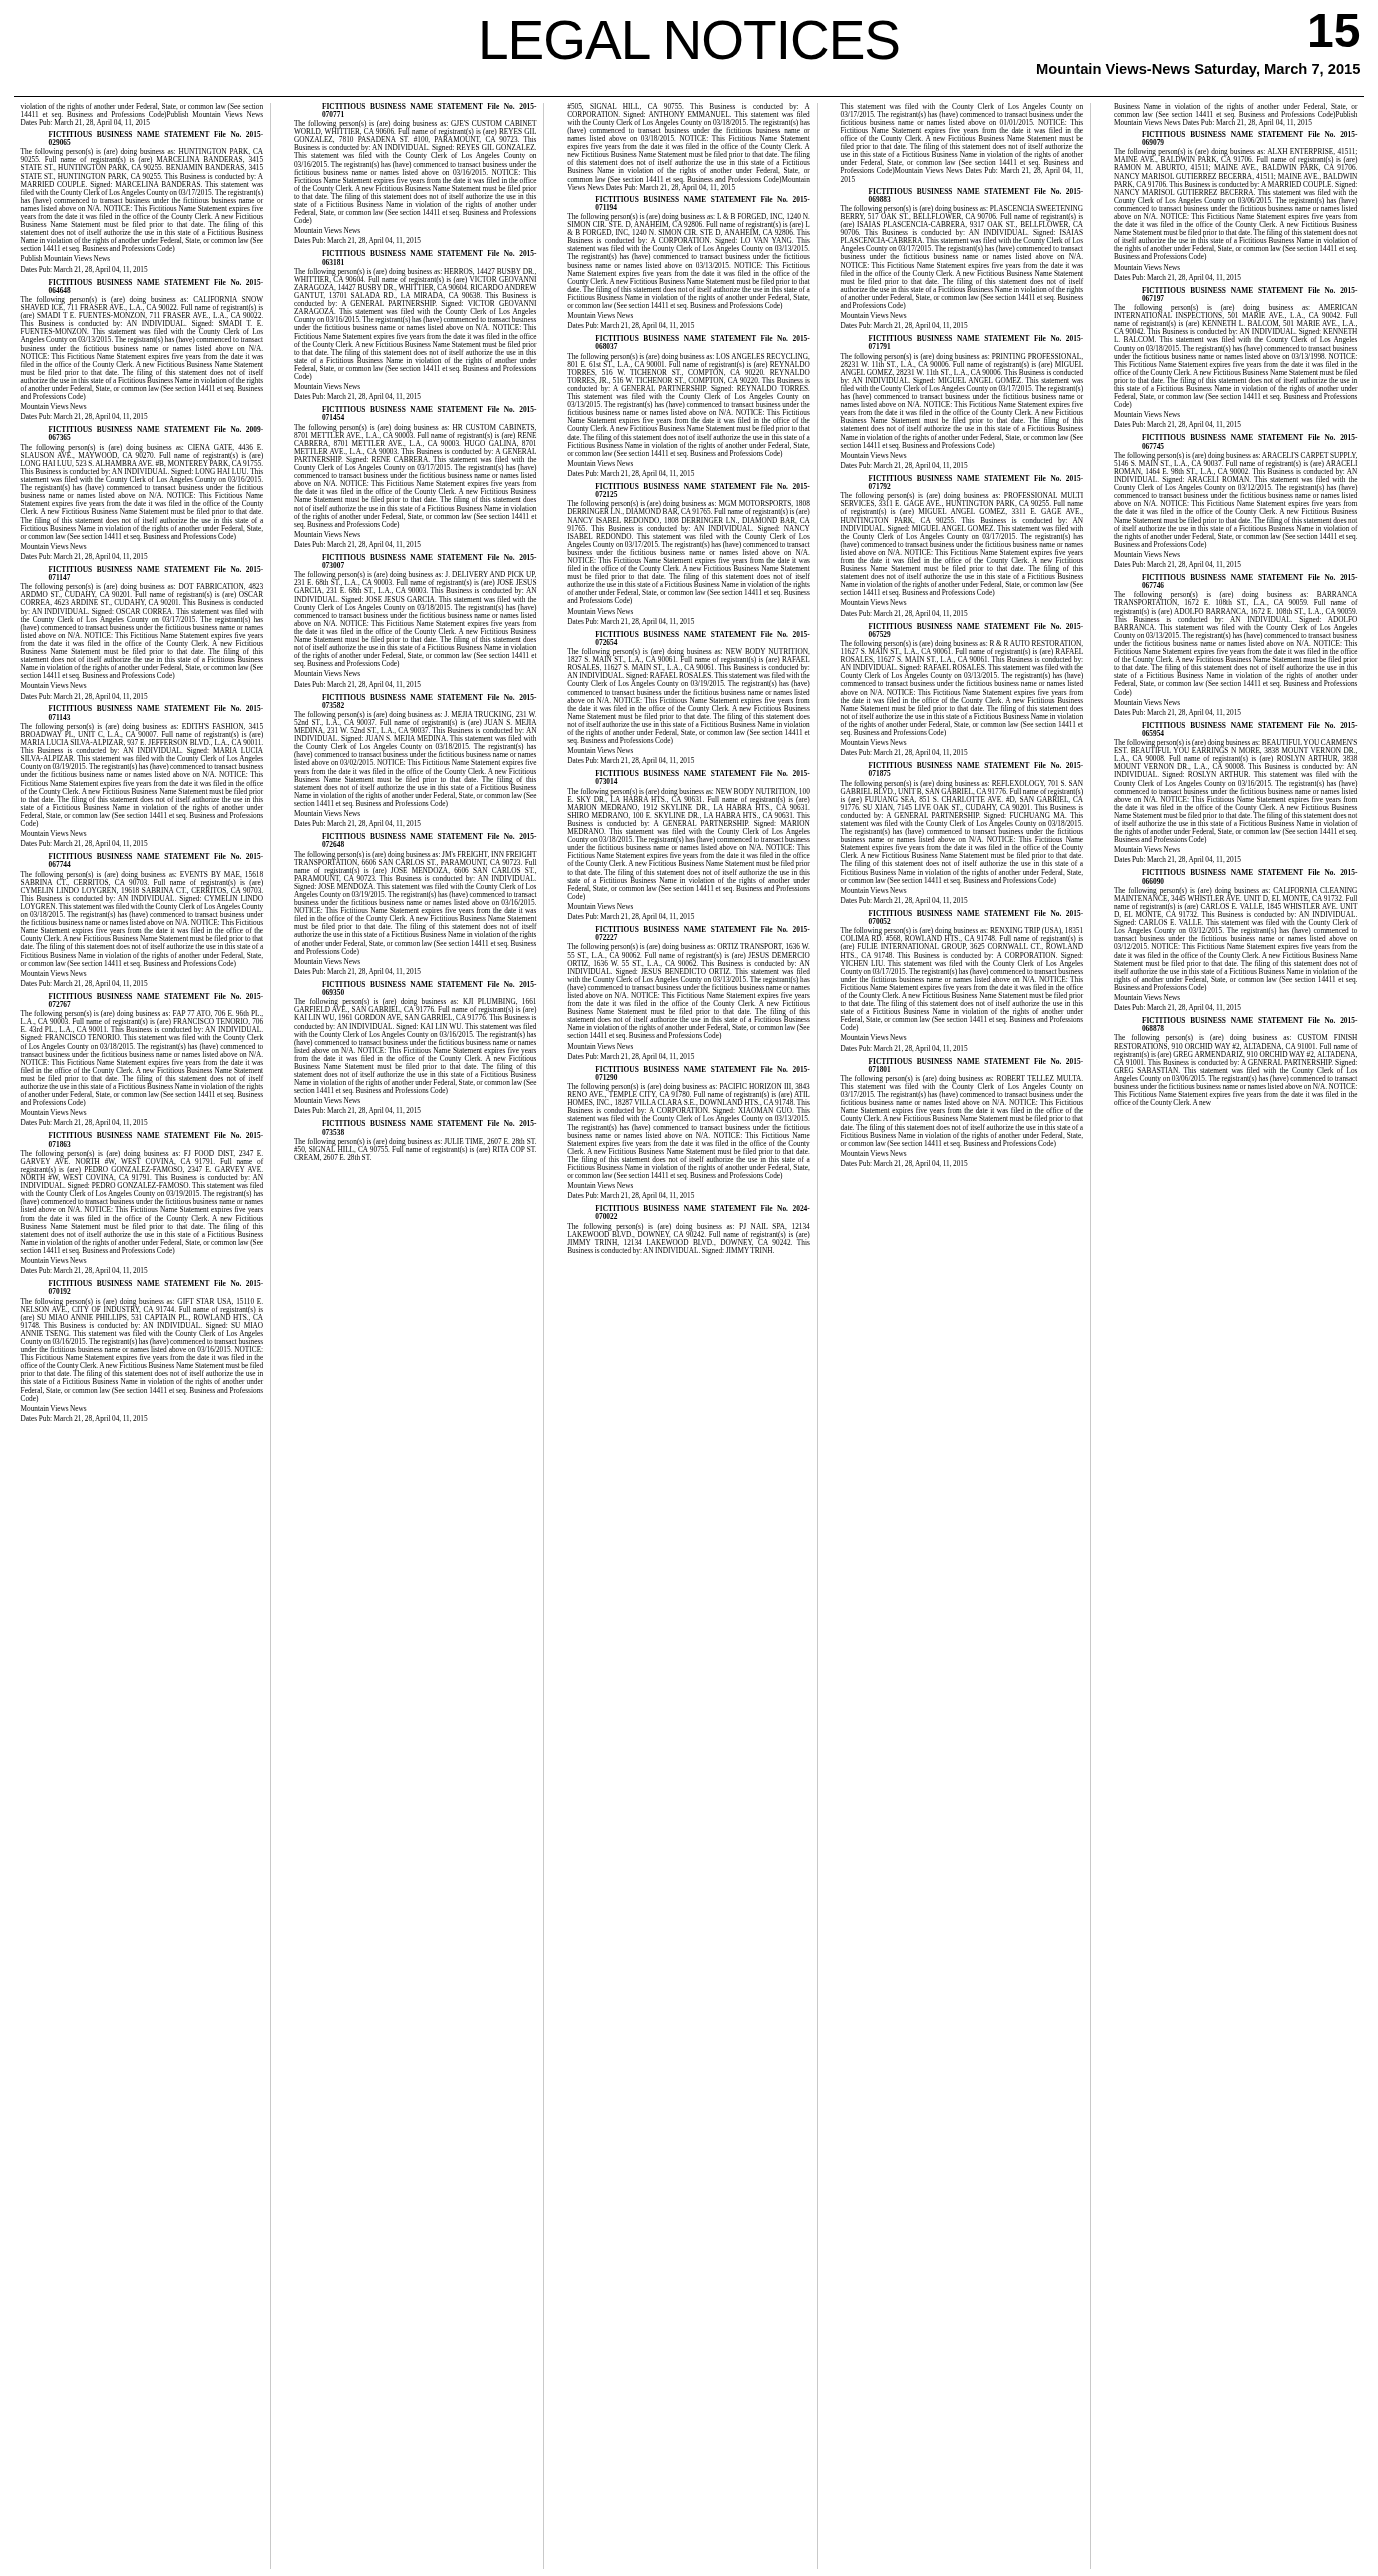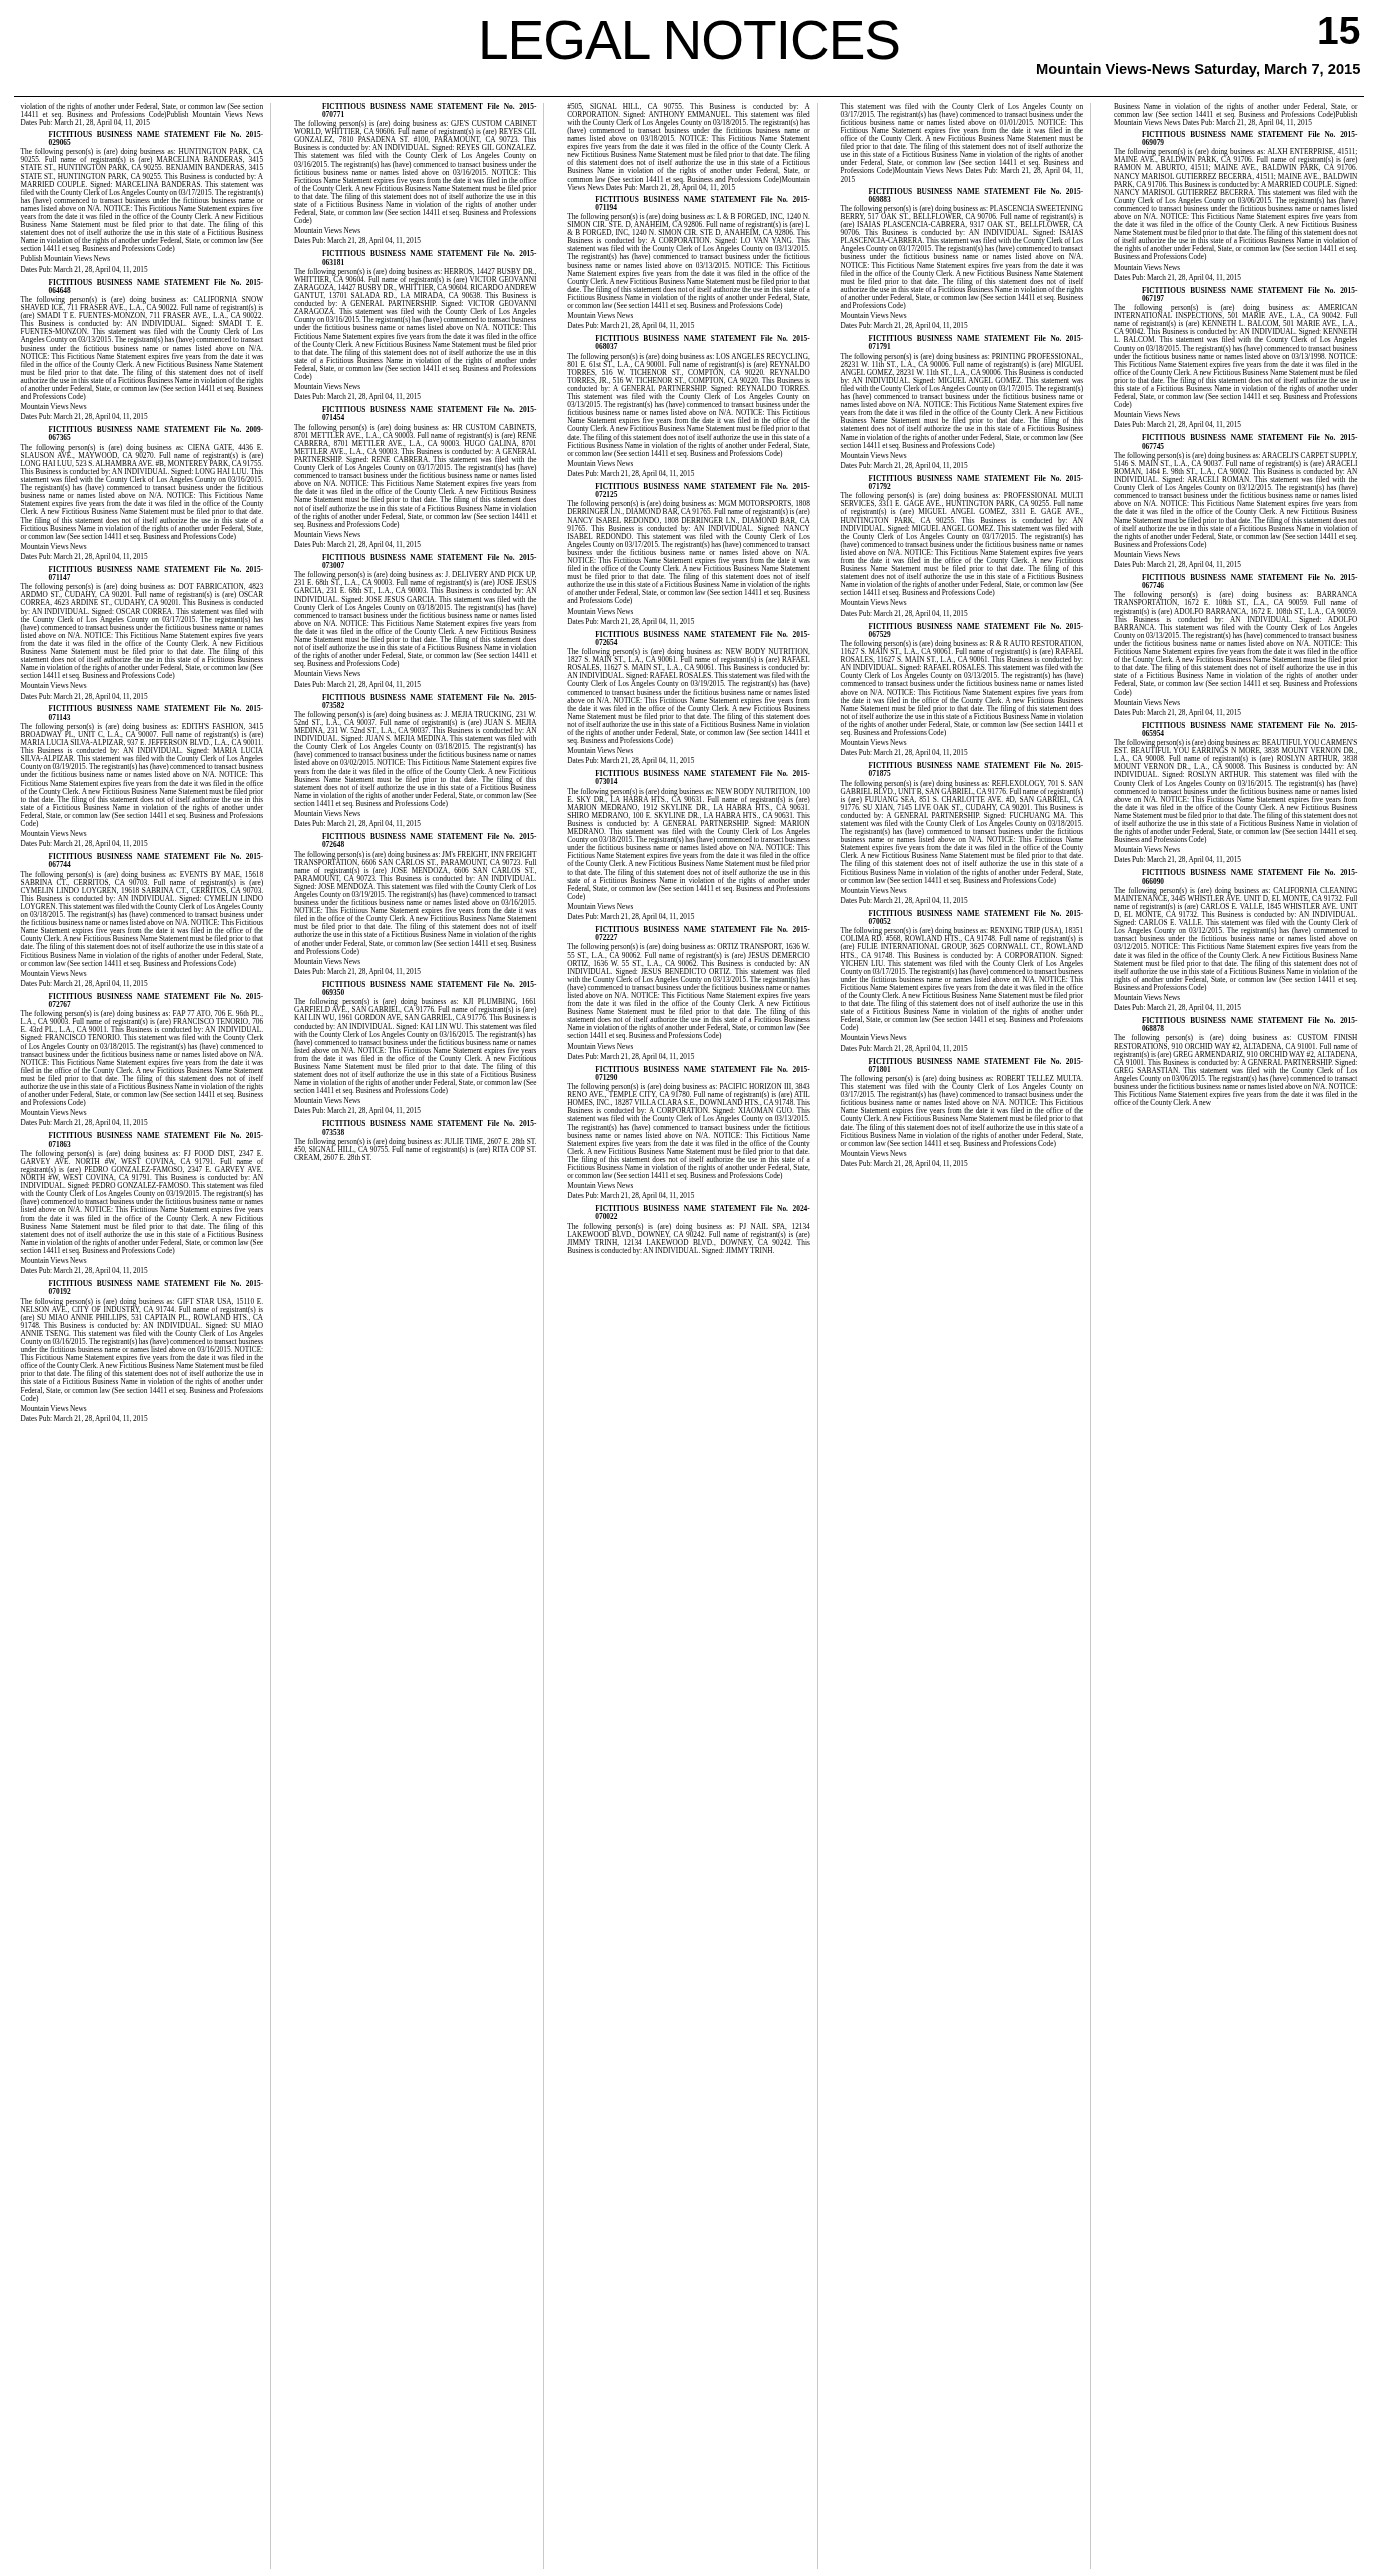--- a/index.html
+++ b/index.html
@@ -37,21 +37,21 @@
     font-size: 55px;
     letter-spacing: -1px;
     line-height: 57px;
   }
   .page-number {
     position: absolute;
     right: 3.9px;
     top: 0px;
     font-family: "Liberation Sans", sans-serif;
     font-weight: bold;
-    font-size: 39px;
+    font-size: 48px;
     line-height: 41px;
   }
   .masthead-sub {
     position: absolute;
     right: 3.9px;
     top: 51px;
     font-family: "Liberation Sans", sans-serif;
     font-weight: bold;
     font-size: 14.7px;
   }

